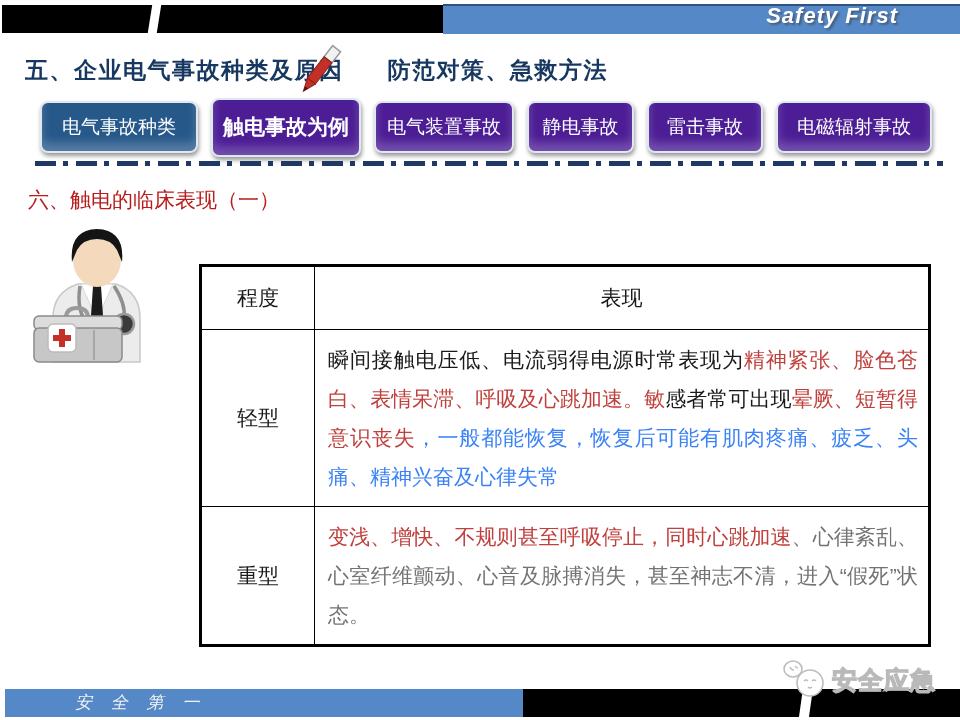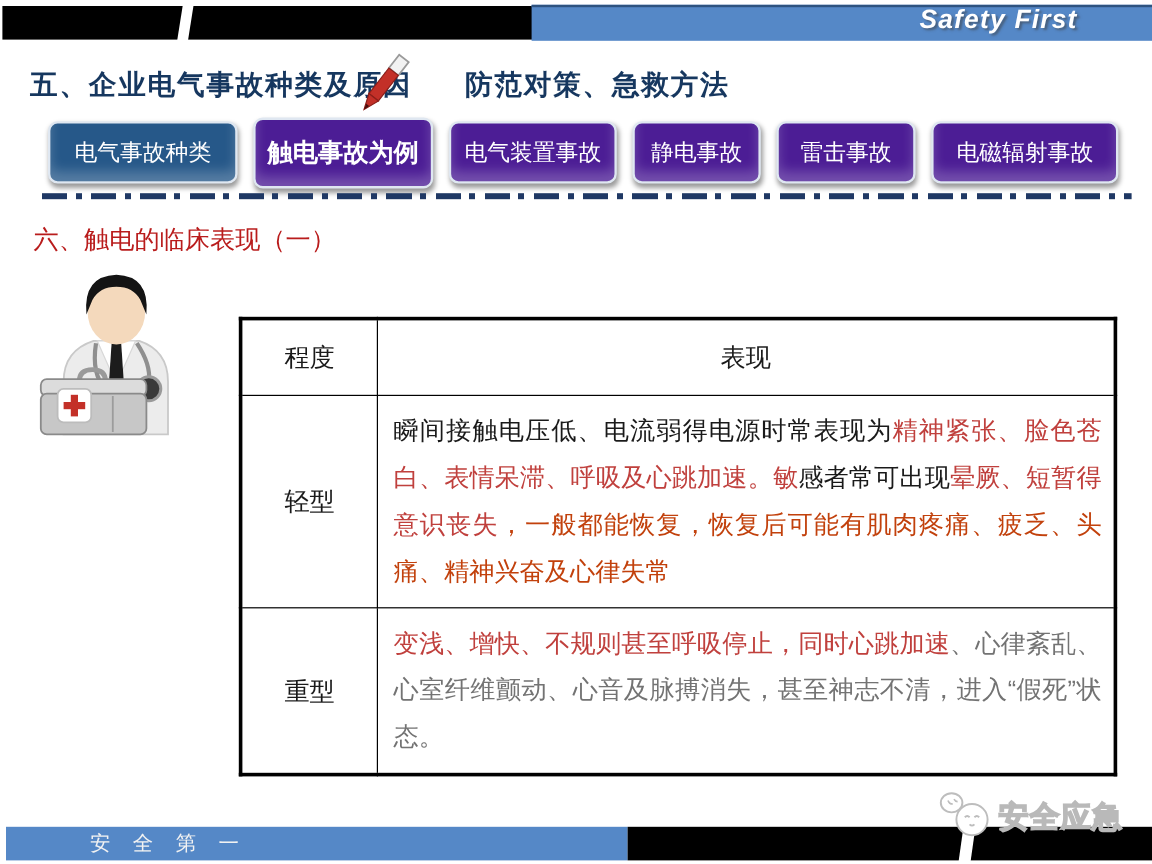--- a/index.html
+++ b/index.html
@@ -48,21 +48,21 @@
   table.clinic td { border:1.5px solid #000; font-size:21px; color:#1A1A1A; }
   table.clinic { border:3px solid #000; }
   table.clinic tr.hdr td { height:64px; text-align:center; }
   td.deg { width:114px; text-align:center; }
   td.txt { padding:10px 10px 10px 13px; line-height:39px; text-align:justify; }
   tr.r1 td { height:160px; } tr.r2 td { height:118px; }
 
   
   .band-blue-bot { position:absolute; left:5px; top:689px; width:518px; height:28px; background:#5588C7; }
   .slogan { position:absolute; left:75px; top:689px; height:28px; line-height:28px;
-    color:#F2F2F2; font-size:17px; letter-spacing:7px; }
+    color:#F2F2F2; font-size:17px; letter-spacing:7px;font-style:italic; }
   .band-black-bot { position:absolute; left:523px; top:689px; width:437px; height:28px; background:#000; }
   .bot-stripe { position:absolute; left:801px; top:686px; width:10px; height:33px;
     background:#fff; transform:skewX(-8deg); }
   .watermark { position:absolute; left:782px; top:658px; display:flex; align-items:center; gap:4px; }
   .wm-text { font-size:25px; font-weight:bold; color:#fff;
     -webkit-text-stroke:1.3px #b9b9b9; letter-spacing:1px; }
 </style>
 </head>
 <body>
 
@@ -117,21 +117,21 @@
   </svg>
 
   <table class="clinic">
     <tbody>
         <tr class="hdr">
       <td class="deg">程度</td>
       <td>表现</td>
     </tr>
     <tr class="r1">
       <td class="deg">轻型</td>
-      <td class="txt"><span style="color: rgb(26, 26, 26);">瞬间接触电压低、电流弱得电源时常表现为</span><span style="color: rgb(192, 64, 61);">精神紧张、脸色苍白、表情呆滞、呼吸及心跳加速。敏</span><span style="color: rgb(26, 26, 26);">感者常可出现</span><span style="color: rgb(192, 64, 61);">晕厥、短暂得意识丧失</span><span style="color: #c2410c;">，一般都能恢复，恢复后可能有肌肉疼痛、疲乏、头痛、精神兴奋及心律失常</span></td>
+      <td class="txt"><span style="color: rgb(26, 26, 26);">瞬间接触电压低、电流弱得电源时常表现为</span><span style="color: rgb(192, 64, 61);">精神紧张、脸色苍白、表情呆滞、呼吸及心跳加速。敏</span><span style="color: rgb(26, 26, 26);">感者常可出现</span><span style="color: rgb(192, 64, 61);">晕厥、短暂得意识丧失</span><span style="color: #3b82f6;">，一般都能恢复，恢复后可能有肌肉疼痛、疲乏、头痛、精神兴奋及心律失常</span></td>
     </tr>
     <tr class="r2">
       <td class="deg">重型</td>
       <td class="txt"><span style="color: rgb(192, 64, 61);">变浅、增快、不规则甚至呼吸停止，同时心跳加速</span><span style="color: #737373;">、心律紊乱、心室纤维颤动、心音及脉搏消失，甚至神志不清，进入“假死”状态。</span></td>
     </tr>
   </tbody>
     </table>
 
   <div class="band-blue-bot"></div>
   <div class="slogan">安 全 第 一</div>

